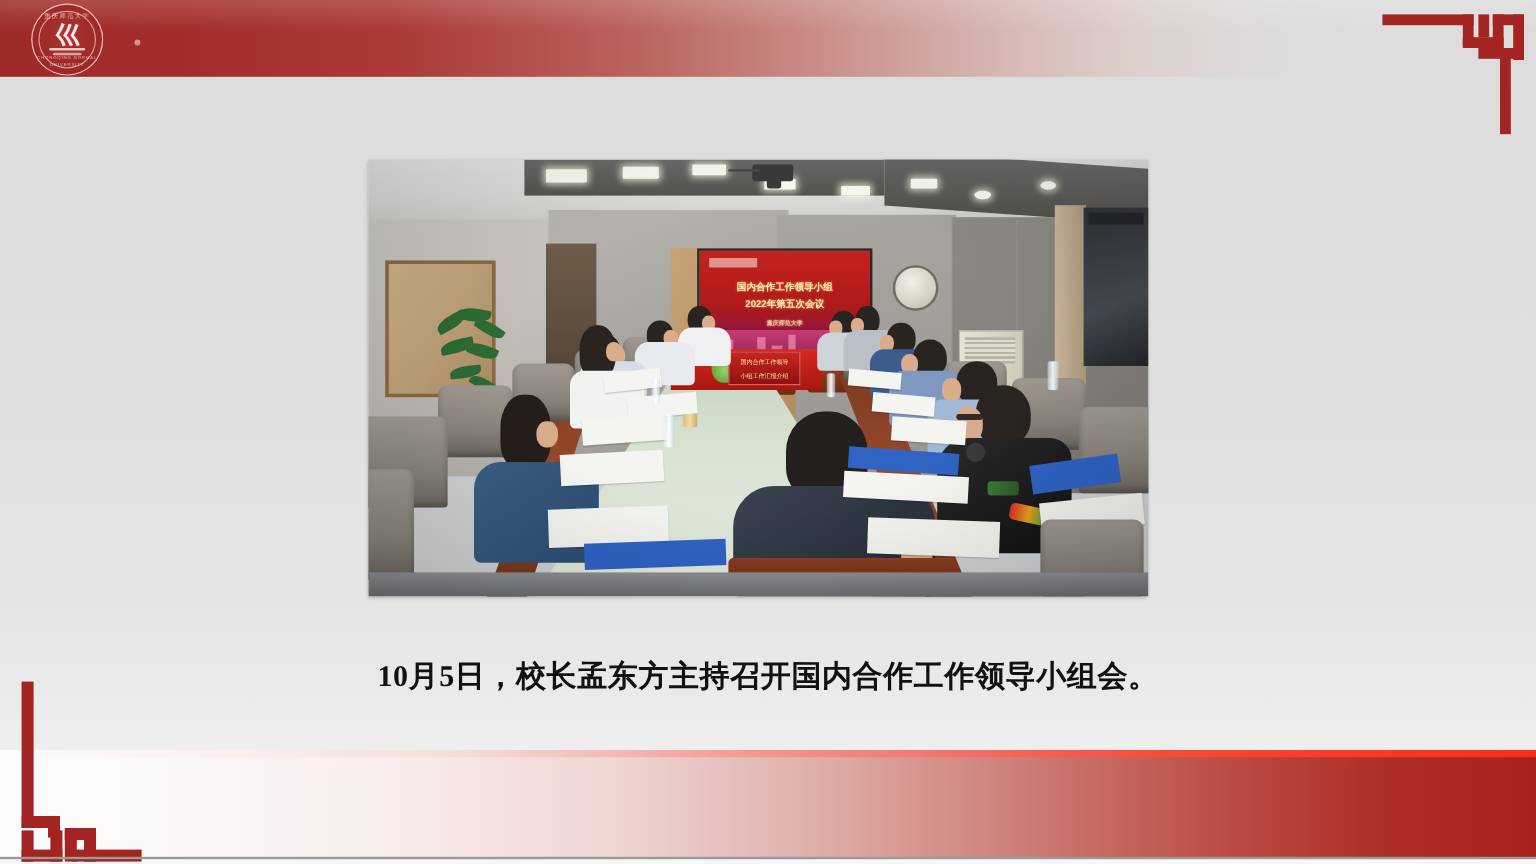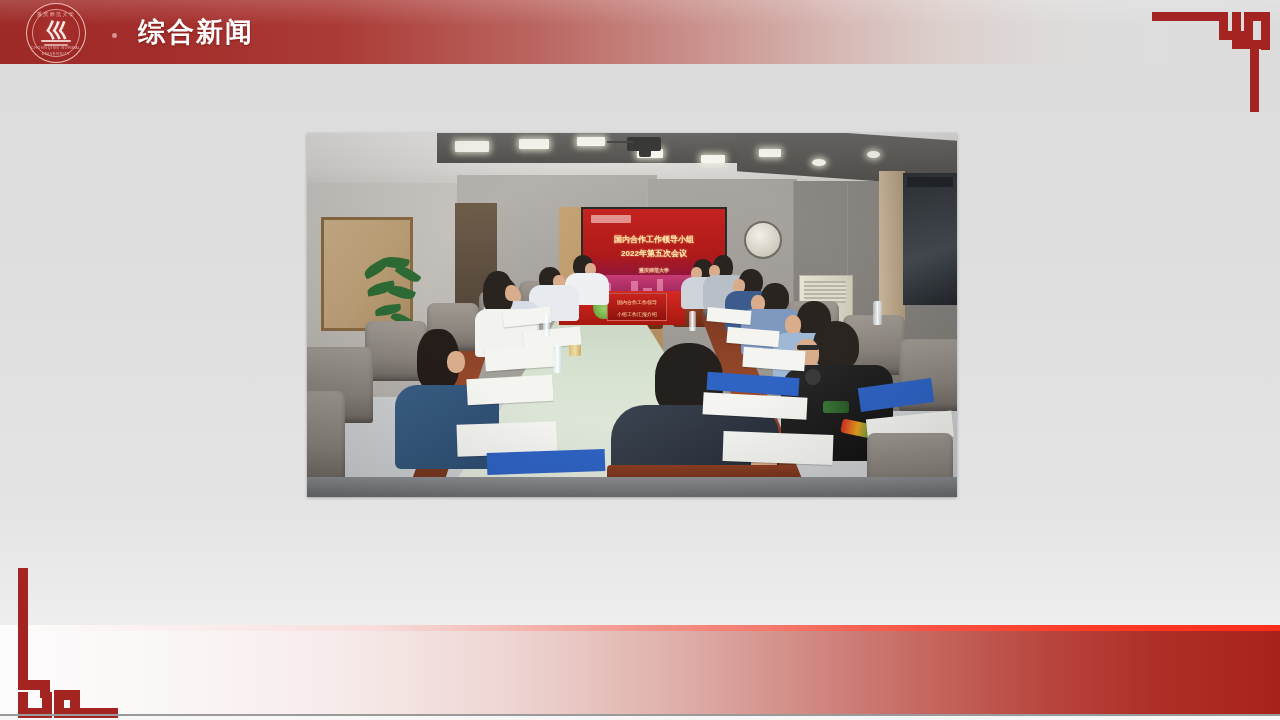--- a/index.html
+++ b/index.html
@@ -426,21 +426,20 @@
       <div class="ring2"></div>
       <div class="arc-top">重庆师范大学</div>
       <div class="glyph">巛</div>
       <div class="bookbar"></div>
       <div class="bookbar b2"></div>
       <div class="arc-bot">CHONGQING NORMAL UNIVERSITY</div>
     </div>
 
     <div class="header-dot"></div>
 
-    <div class="header-title">综合新闻</div>
   </div>
 
   <div class="corner-tr">
     <svg width="130" height="112" viewBox="0 0 130 112" xmlns="http://www.w3.org/2000/svg">
       <g fill="#a32420">
         <rect x="2" y="12" width="76" height="9"></rect>
         <rect x="69" y="12" width="9" height="26"></rect>
         <rect x="69" y="31" width="34" height="9"></rect>
         <rect x="82" y="12" width="9" height="19"></rect>
         <rect x="94" y="12" width="26" height="9"></rect>
@@ -625,20 +624,21 @@
 
       <div class="ph chair-wood" style="left:300px;top:332px;width:190px;height:22px;border-radius:4px;"></div>
       <div class="ph chair" style="left:560px;top:300px;width:86px;height:64px;"></div>
       <div class="ph chair-wood" style="left:418px;top:346px;width:180px;height:18px;"></div>
       <div class="ph" style="left:0;top:344px;width:650px;height:20px;background:linear-gradient(180deg,#8e9094,#6d6f73);"></div>
 
       <div class="photo-vig"></div>
     </div>
   </div>
 
+  <div class="caption">10月5日，校长孟东方主持召开国内合作工作领导小组会。</div>
 
   <div class="bottom-band"></div>
   <div class="bottom-stripe"></div>
 
   <div class="corner-bl">
     <svg width="150" height="160" viewBox="0 0 150 160" xmlns="http://www.w3.org/2000/svg">
       <g fill="#a32420">
         <rect x="18" y="8" width="10" height="122"></rect>
         <rect x="18" y="120" width="32" height="10"></rect>
         <rect x="40" y="120" width="10" height="18"></rect>

